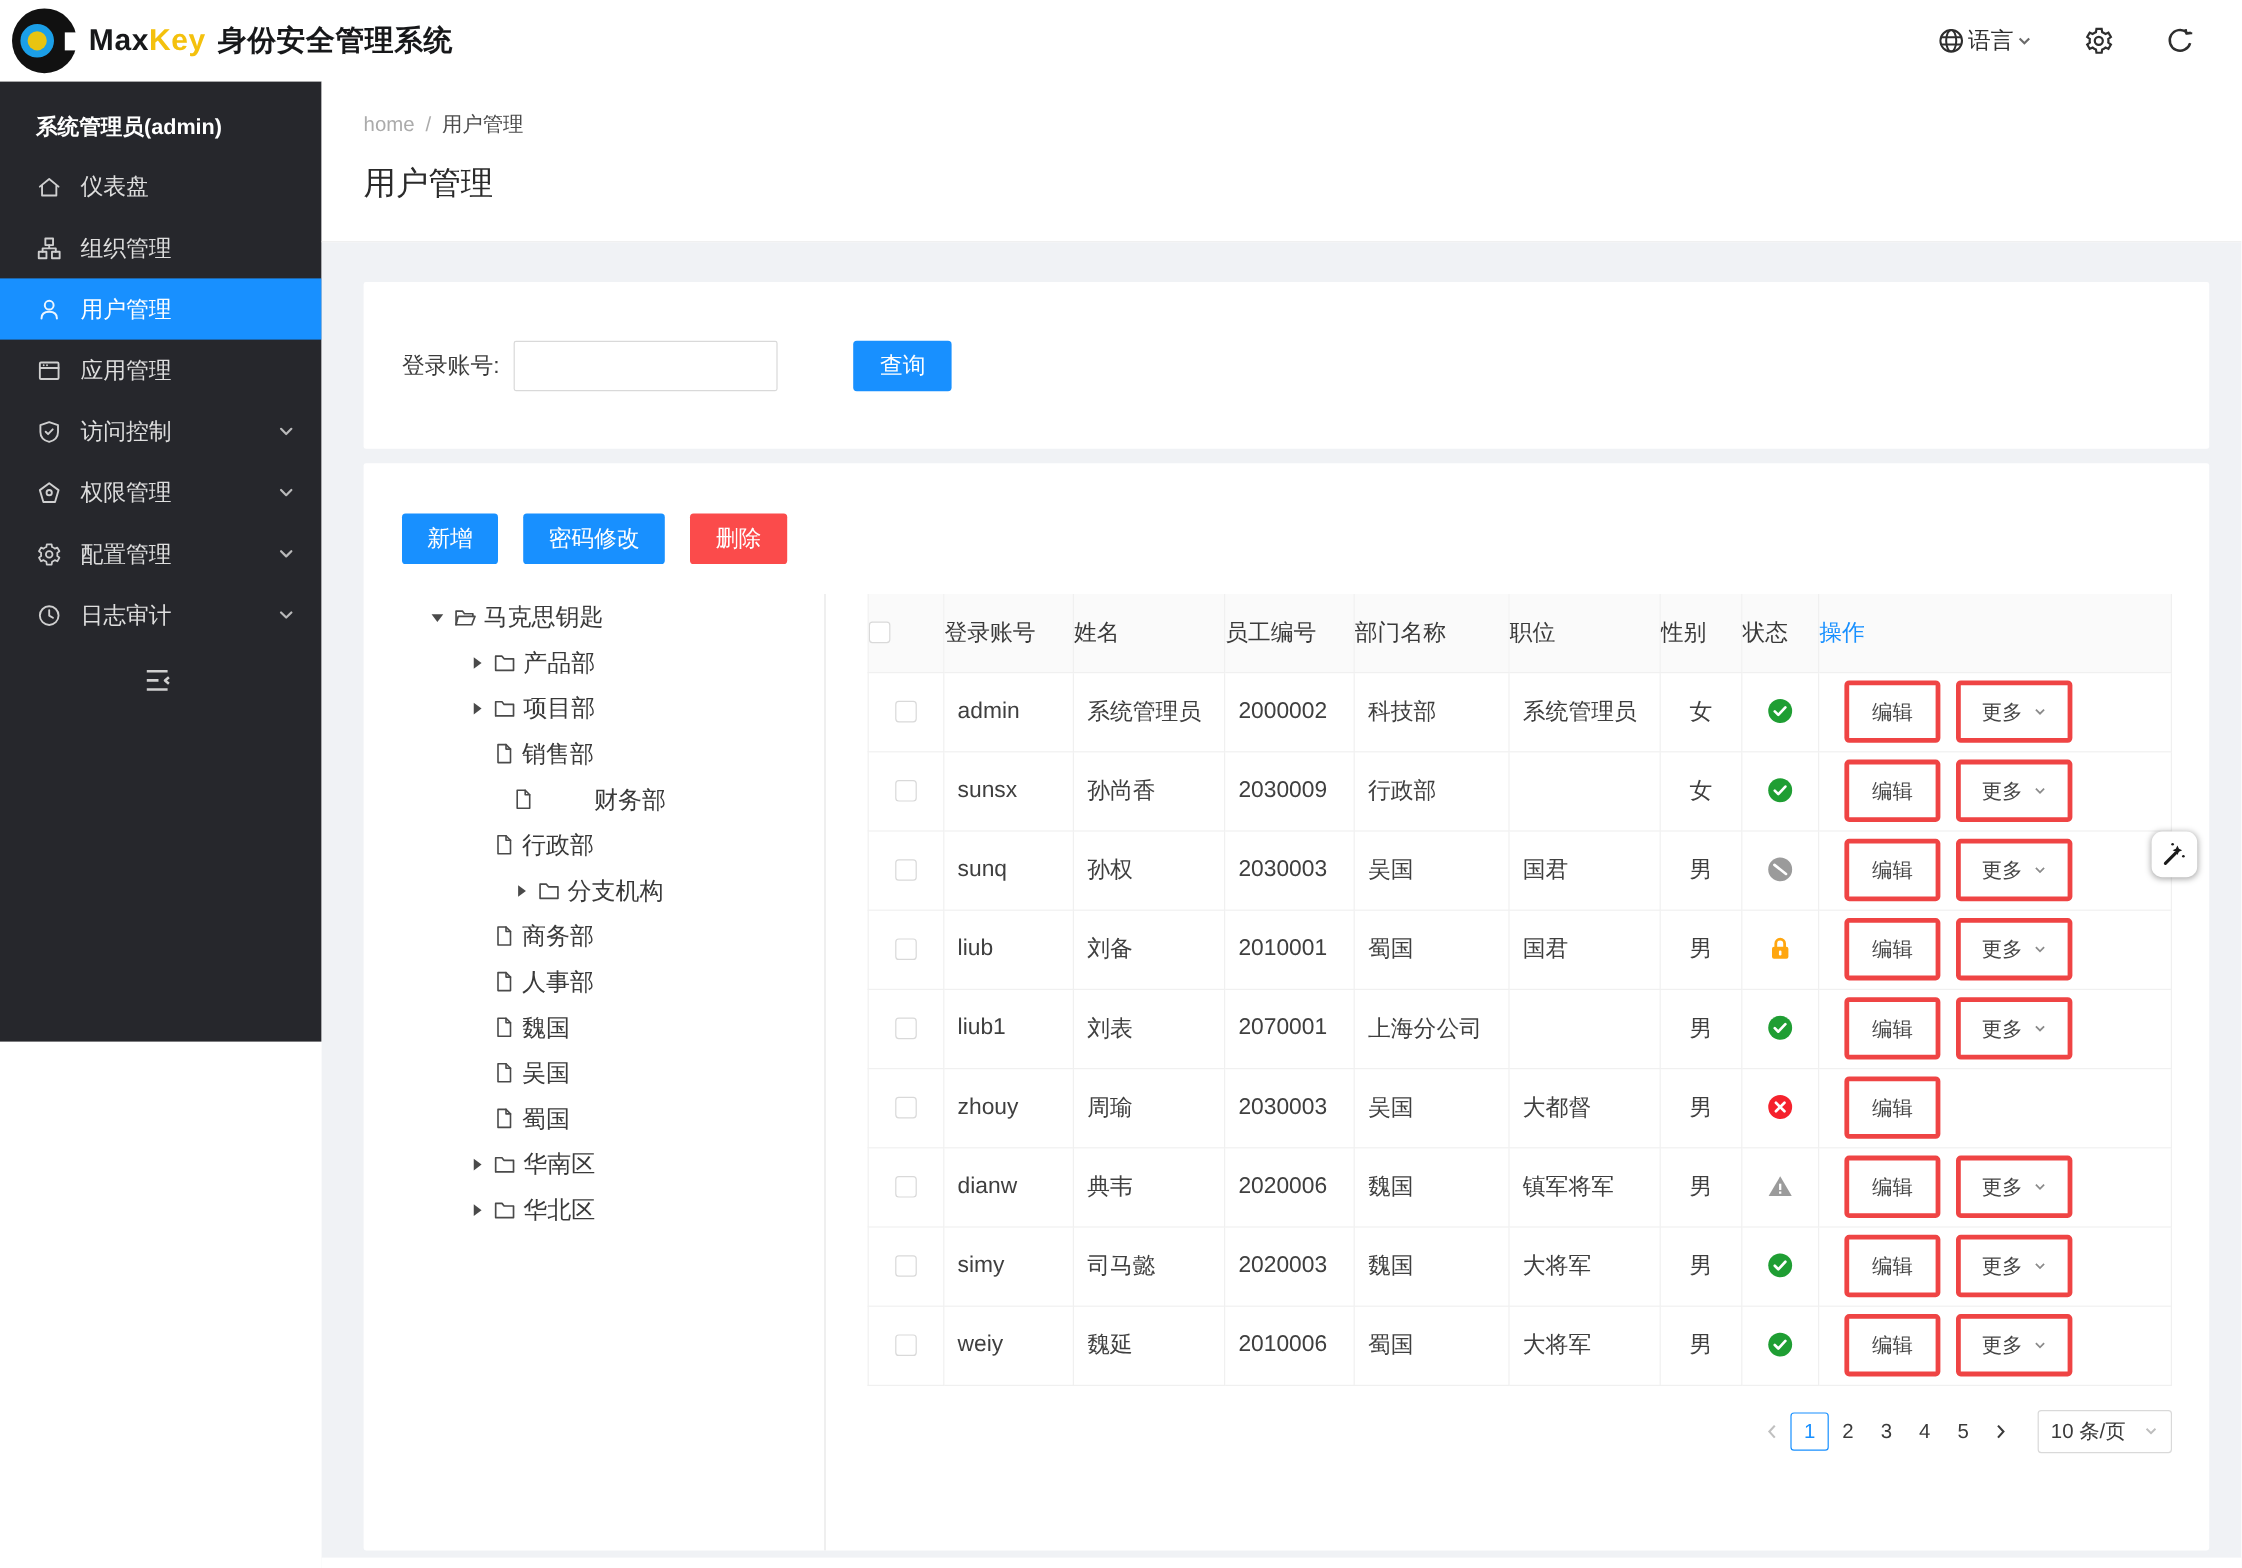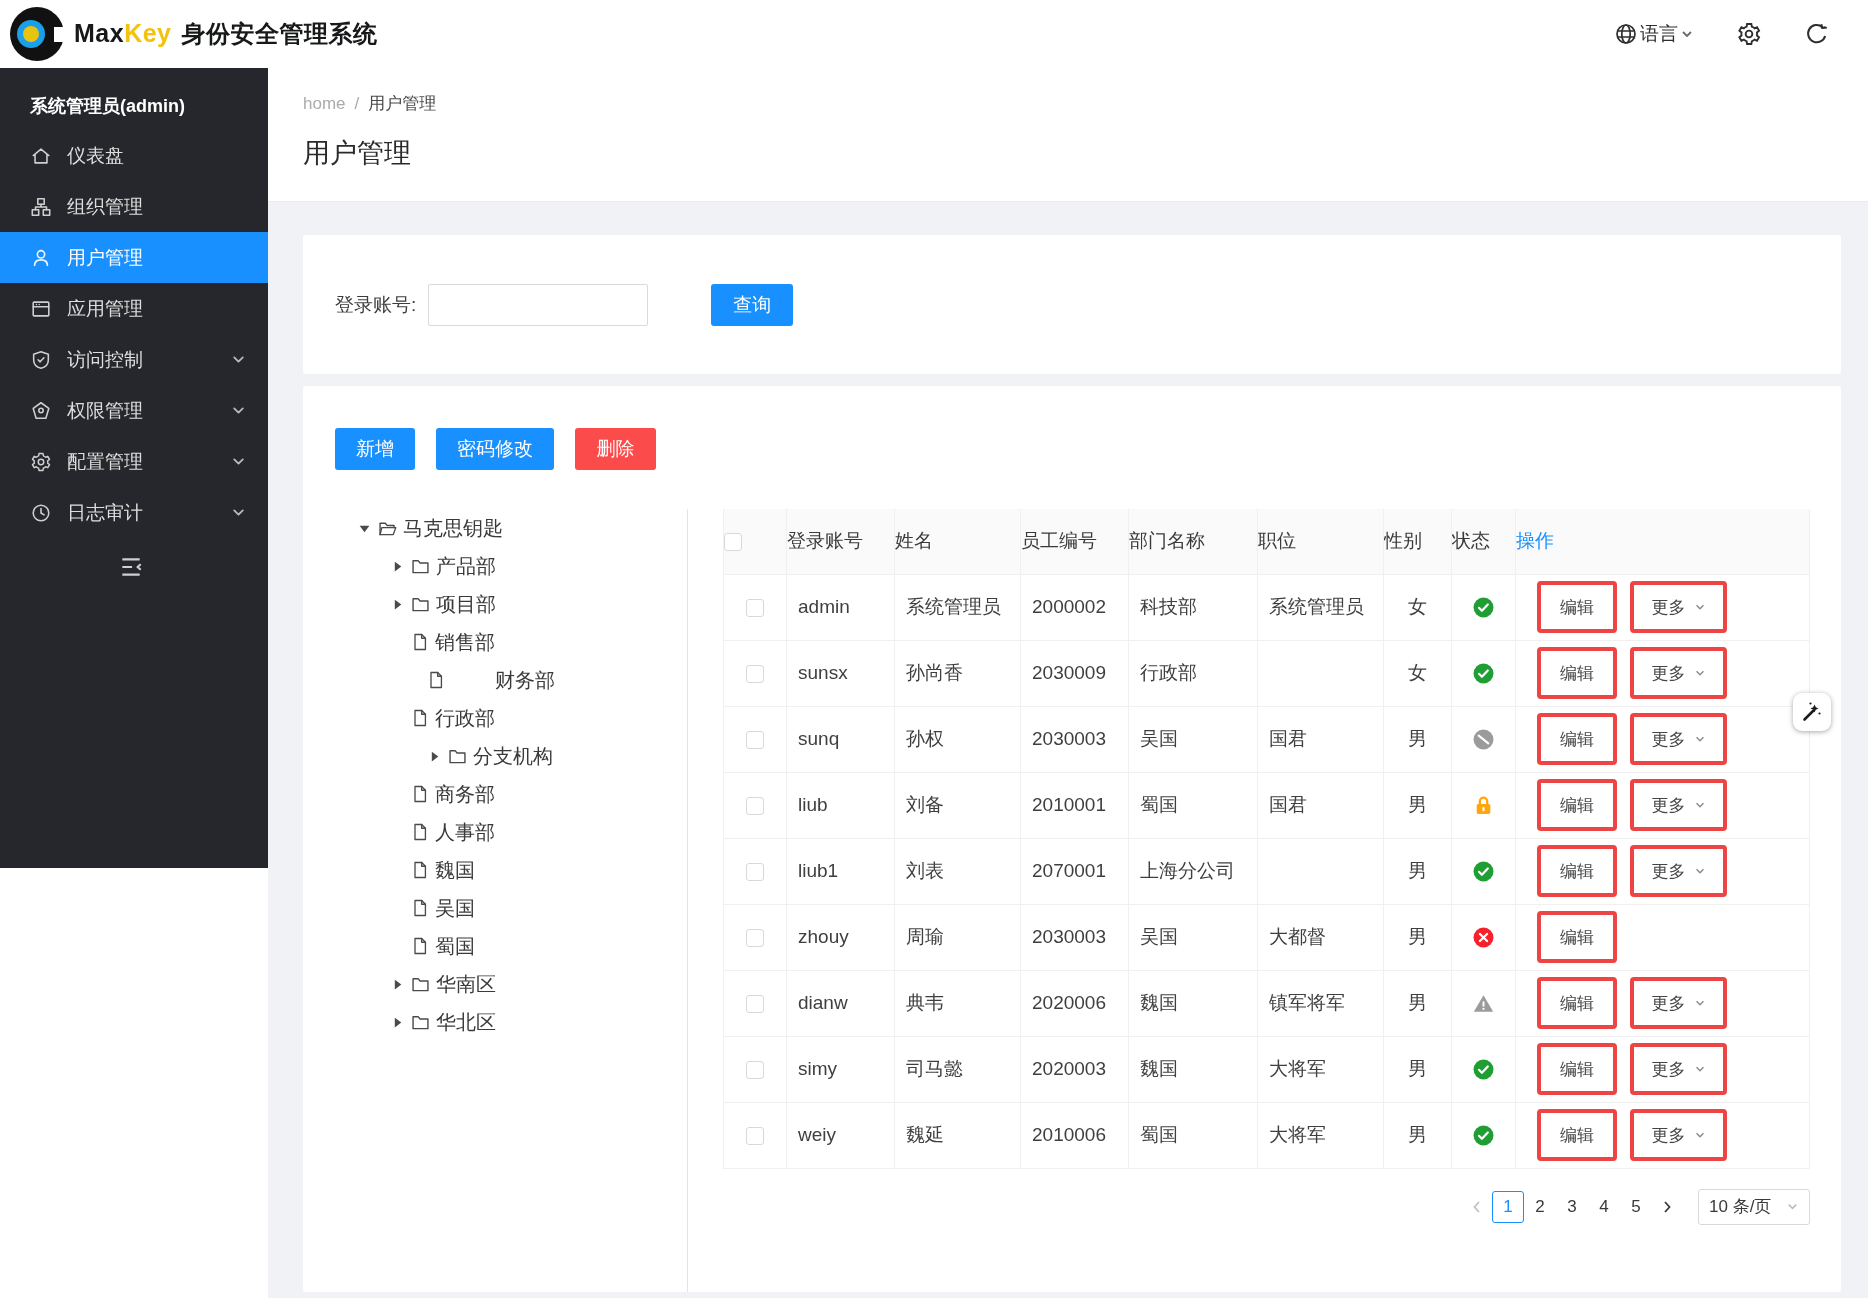--- a/index.html
+++ b/index.html
@@ -41,21 +41,21 @@
   .search-card{height:139px;flex:0 0 139px;display:flex;align-items:center;padding-left:32px;margin-bottom:12px}
   .search-label{font-size:19px;color:#3c3c3c;margin-right:12px}
   .search-input{width:220px;height:42px;border:1px solid #d9d9d9;border-radius:2px;font-size:18px;padding:0 10px;color:#333;outline:none}
   .btn{border:none;border-radius:3px;color:#fff;font-size:19px;cursor:pointer}
   .btn-query{width:82px;height:42px;background:var(--accent);margin-left:63px}
   .main-card{height:906px;flex:0 0 906px;padding-top:42px;display:flex;flex-direction:column}
   .toolbar{padding-left:32px;display:flex;gap:21px;flex:0 0 42px}
   .btn-add{width:80px;height:42px;background:var(--accent)}
   .btn-pwd{width:118px;height:42px;background:var(--accent)}
   .btn-del{width:81px;height:42px;background:var(--danger)}
-  .split{display:flex;margin-top:39px;flex:1;min-height:0}
+  .split{display:flex;margin-top:25px;flex:1;min-height:0}
   
   .tree{width:385px;flex:0 0 385px;border-right:1px solid #e4e4e4}
   .tree-node{height:38px;display:flex;align-items:center;font-size:20px;color:#3a3a3a;cursor:pointer;white-space:nowrap}
   .tnode-caret{width:26px;display:flex;justify-content:center;flex:0 0 26px}
   .tnode-ico{margin-right:5px;display:flex}
   
   .table-area{flex:1;padding:0 32px 0 35px}
   table{border-collapse:collapse;table-layout:fixed;width:1086px}
   th,td{border-right:1px solid #f0f0f0;border-bottom:1px solid #f0f0f0;overflow:hidden;white-space:nowrap}
   th:first-child,td:first-child{border-left:1px solid #f0f0f0}

